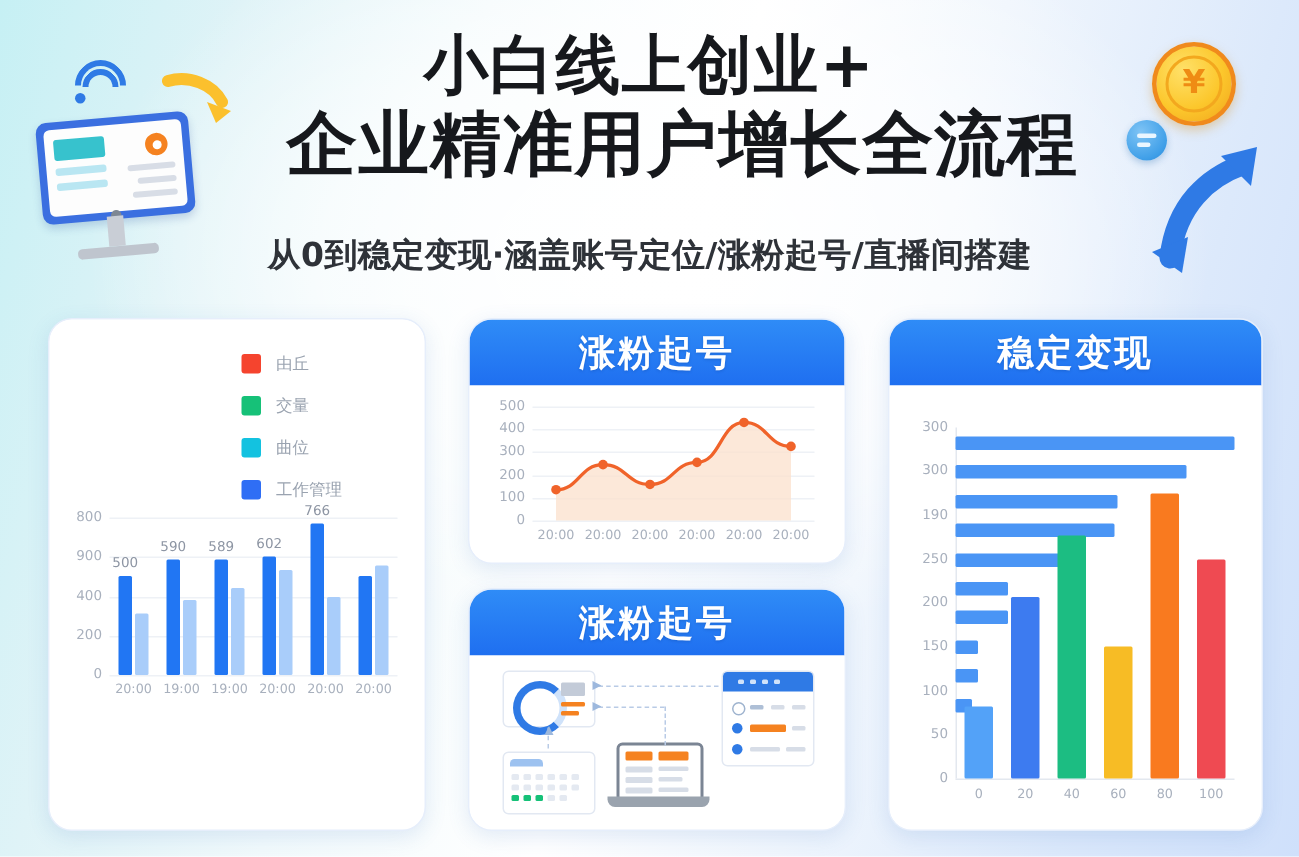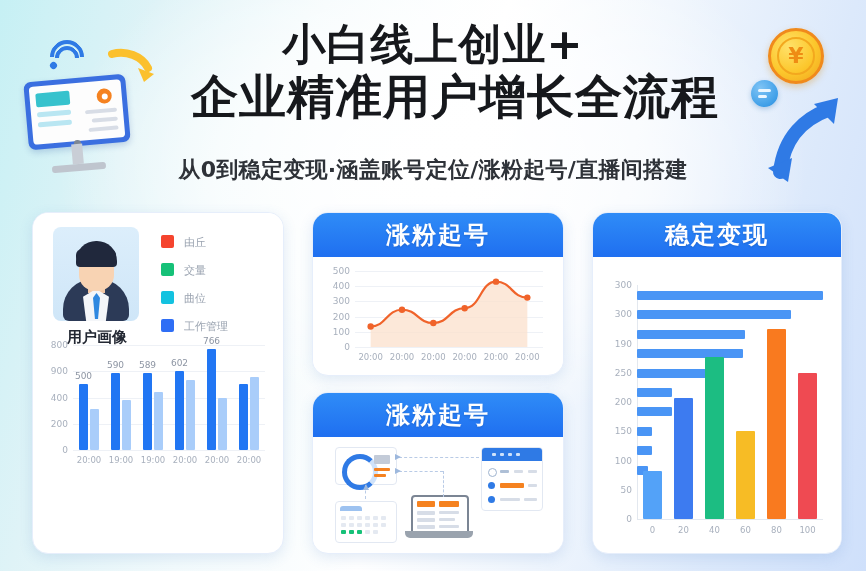--- a/index.html
+++ b/index.html
@@ -96,21 +96,21 @@
     clip-path:polygon(50% 0,100% 18%,72% 100%,28% 100%,0 18%);}
   .av-neck{position:absolute;left:35px;bottom:28px;width:17px;height:14px;background:#f2c6a4;}
   .av-face{position:absolute;left:26px;top:22px;width:35px;height:42px;border-radius:17px 17px 16px 16px;background:#f8d3b3;}
   .av-hair{position:absolute;left:23px;top:14px;width:41px;height:26px;border-radius:20px 20px 4px 4px;background:#20283c;}
   .av-hair2{position:absolute;left:23px;top:22px;width:12px;height:16px;background:#20283c;border-radius:6px 0 0 8px;}
   .av-hair3{position:absolute;right:23px;top:22px;width:12px;height:16px;background:#20283c;border-radius:0 6px 8px 0;}
   .profile-label{margin-top:7px;text-align:center;font-size:15px;font-weight:bold;color:#232833;
     font-family:"DejaVu Sans","Liberation Sans",sans-serif;white-space:nowrap;}
 
   .legend{position:absolute;left:128px;top:22px;}
-  .legend-row{display:flex;align-items:flex-start;margin-bottom:13px;}
+  .legend-row{display:flex;align-items:center;margin-bottom:13px;}
   .legend-sw{width:13px;height:13px;border-radius:2px;margin-right:10px;flex:0 0 auto;}
   .legend-tx{font-size:11px;color:#9aa3b0;font-family:"DejaVu Sans","Liberation Sans",sans-serif;white-space:nowrap;}
 
   
   .chart{position:absolute;}
   .gridline{position:absolute;left:0;right:0;height:1px;background:#eef1f6;}
   .ytick{position:absolute;right:100%;margin-right:5px;transform:translateY(-50%);
     font-size:9px;color:#a8b0bd;white-space:nowrap;font-family:"DejaVu Sans",sans-serif;}
   .xtick{position:absolute;transform:translateX(-50%);font-size:8.5px;color:#a8b0bd;
     white-space:nowrap;font-family:"DejaVu Sans",sans-serif;}
@@ -189,33 +189,20 @@
         <path d="M18 84 C22 48 44 30 66 22" stroke="#2f7ae5" stroke-width="14" fill="none" stroke-linecap="round"></path>
         <path d="M52 16 L76 10 L72 36 Z" fill="#2f7ae5"></path>
         <path d="M30 70 L6 80 L26 94 Z" fill="#2f7ae5"></path>
       </svg>
     </div>
   </div>
 
   <div class="card" id="card-left">
     <div class="card-body" style="height:294px;">
 
-      <div class="profile">
-        <div class="avatar">
-          <div class="av-body"></div>
-          <div class="av-neck"></div>
-          <div class="av-shirt"></div>
-          <div class="av-tie"></div>
-          <div class="av-face"></div>
-          <div class="av-hair"></div>
-          <div class="av-hair2"></div>
-          <div class="av-hair3"></div>
-        </div>
-        <div class="profile-label">用户画像</div>
-      </div>
 
       <div class="legend">
         <div class="legend-row">
           <div class="legend-sw" style="background:#f5442e"></div>
           <div class="legend-tx">由丘</div>
         </div>
         <div class="legend-row">
           <div class="legend-sw" style="background:#16c178"></div>
           <div class="legend-tx">交量</div>
         </div>

